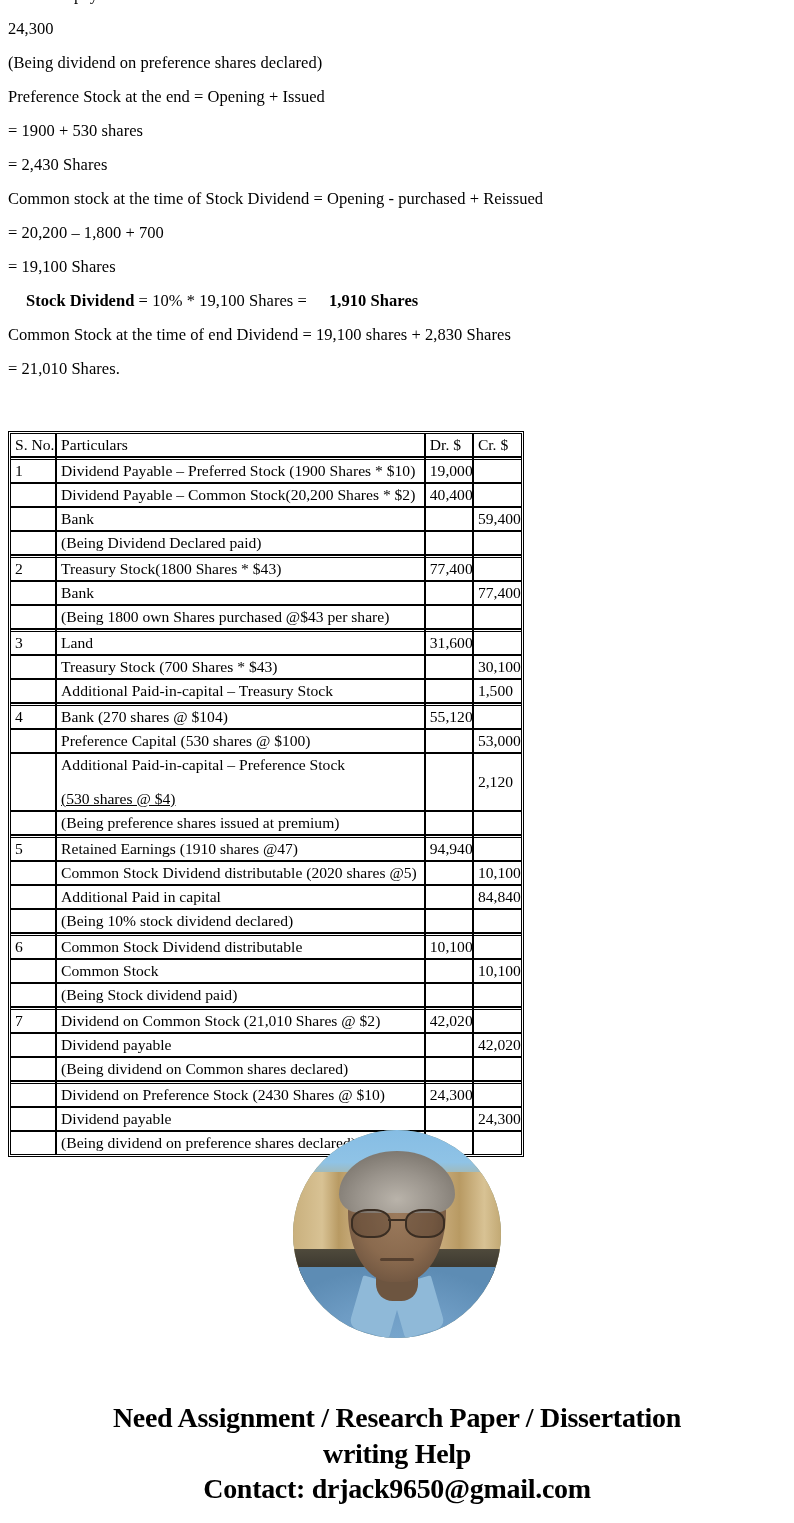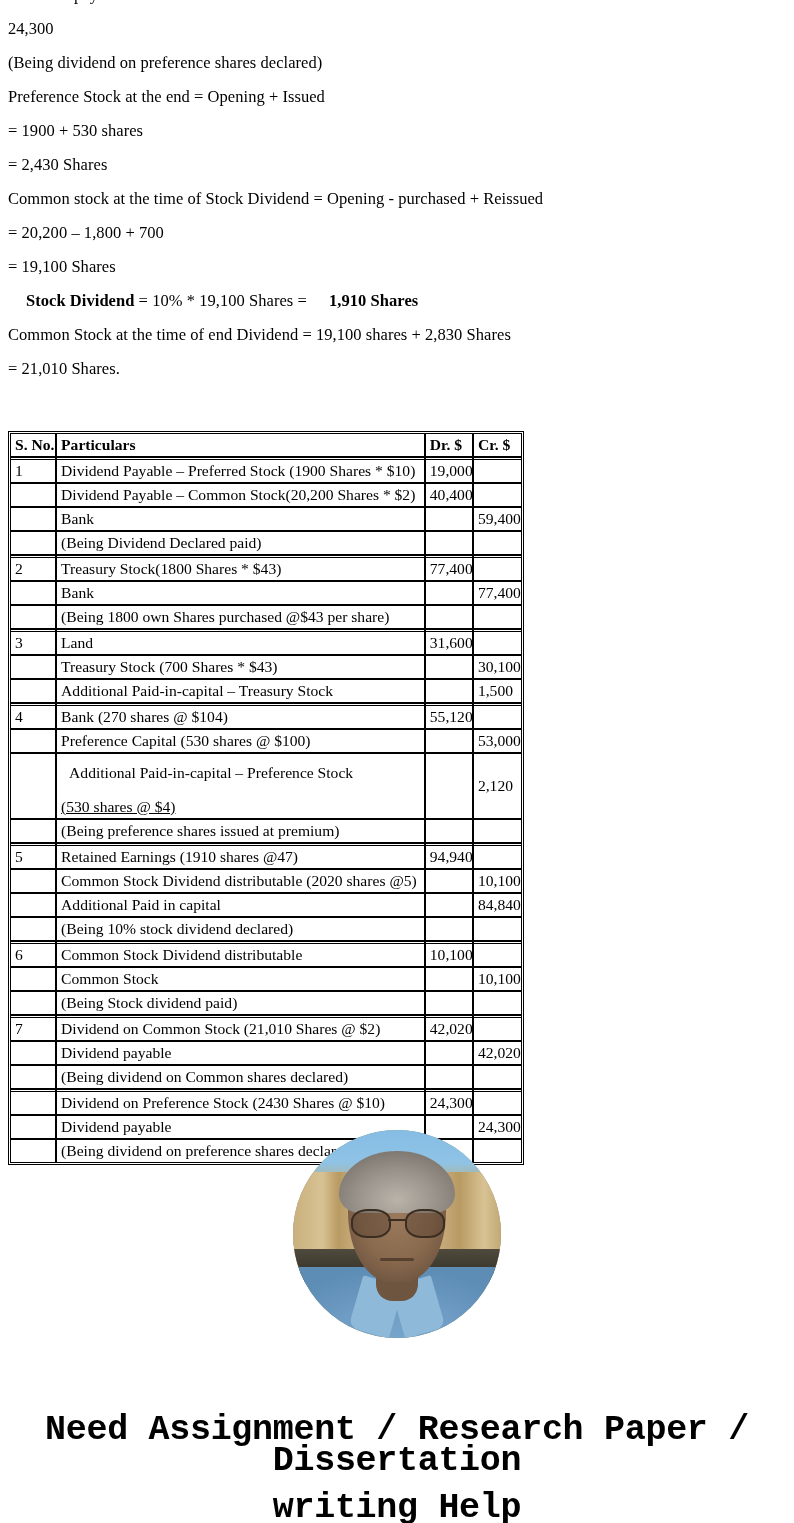--- a/index.html
+++ b/index.html
@@ -60,21 +60,21 @@
     line-height: 20px;
     padding: 1px 3px 1px 4px;
     vertical-align: top;
     font-weight: normal;
     text-align: left;
     background: #ffffff;
     overflow: hidden;
     white-space: nowrap;
   }
   table.journal th {
-    font-weight: bold;
+    font-weight: normal;
   }
   col.c-sno  { width: 46px; }
   col.c-part { width: 368px; }
   col.c-dr   { width: 48px; }
   col.c-cr   { width: 49px; }
 
   
   .journal-wrap {
     border: 1px solid #000000;
     padding: 1px;
@@ -86,21 +86,21 @@
   tr.group-start > td,
   tr.group-start > th {
     border-top: 3px double #000000;
   }
   tr.first-row > th { border-top: 1px solid #000000; }
 
   
   .cell-multi {
     white-space: normal;
   }
-  .cell-multi .l1 { display: block; margin: 8px; }
+  .cell-multi .l1 { display: block; margin: 0; }
   .cell-multi .l2 { display: block; margin: 14px 0 0 0; text-decoration: underline; }
   .v-mid { vertical-align: middle !important; margin-left: 32px; }
 
   
   .portrait-zone {
     position: absolute;
     left: 0;
     top: 1130px;
     width: 794px;
     text-align: center;
@@ -184,27 +184,27 @@
   .footer-ad {
     position: absolute;
     left: 0;
     top: 1398px;
     width: 794px;
     text-align: center;
     padding: 0 18px;
     box-sizing: border-box;
   }
   .ad-line {
-    font-family: Liberation Mono, monospace;
+    font-family: Liberation Serif, serif;
     font-weight: bold;
-    font-size: 35px;
+    font-size: 28px;
     line-height: 30.5px;
     letter-spacing: -0.3px;
     color: #000000;
-    margin: 17px;
+    margin: 5px;
   }
   .ad-line.l2 { margin-top: 0px; }
 </style>
 </head>
 <body>
 
 <div class="page">
 
   <div class="narrative" id="narrative">
       <div class="para">Dividend payable</div>

